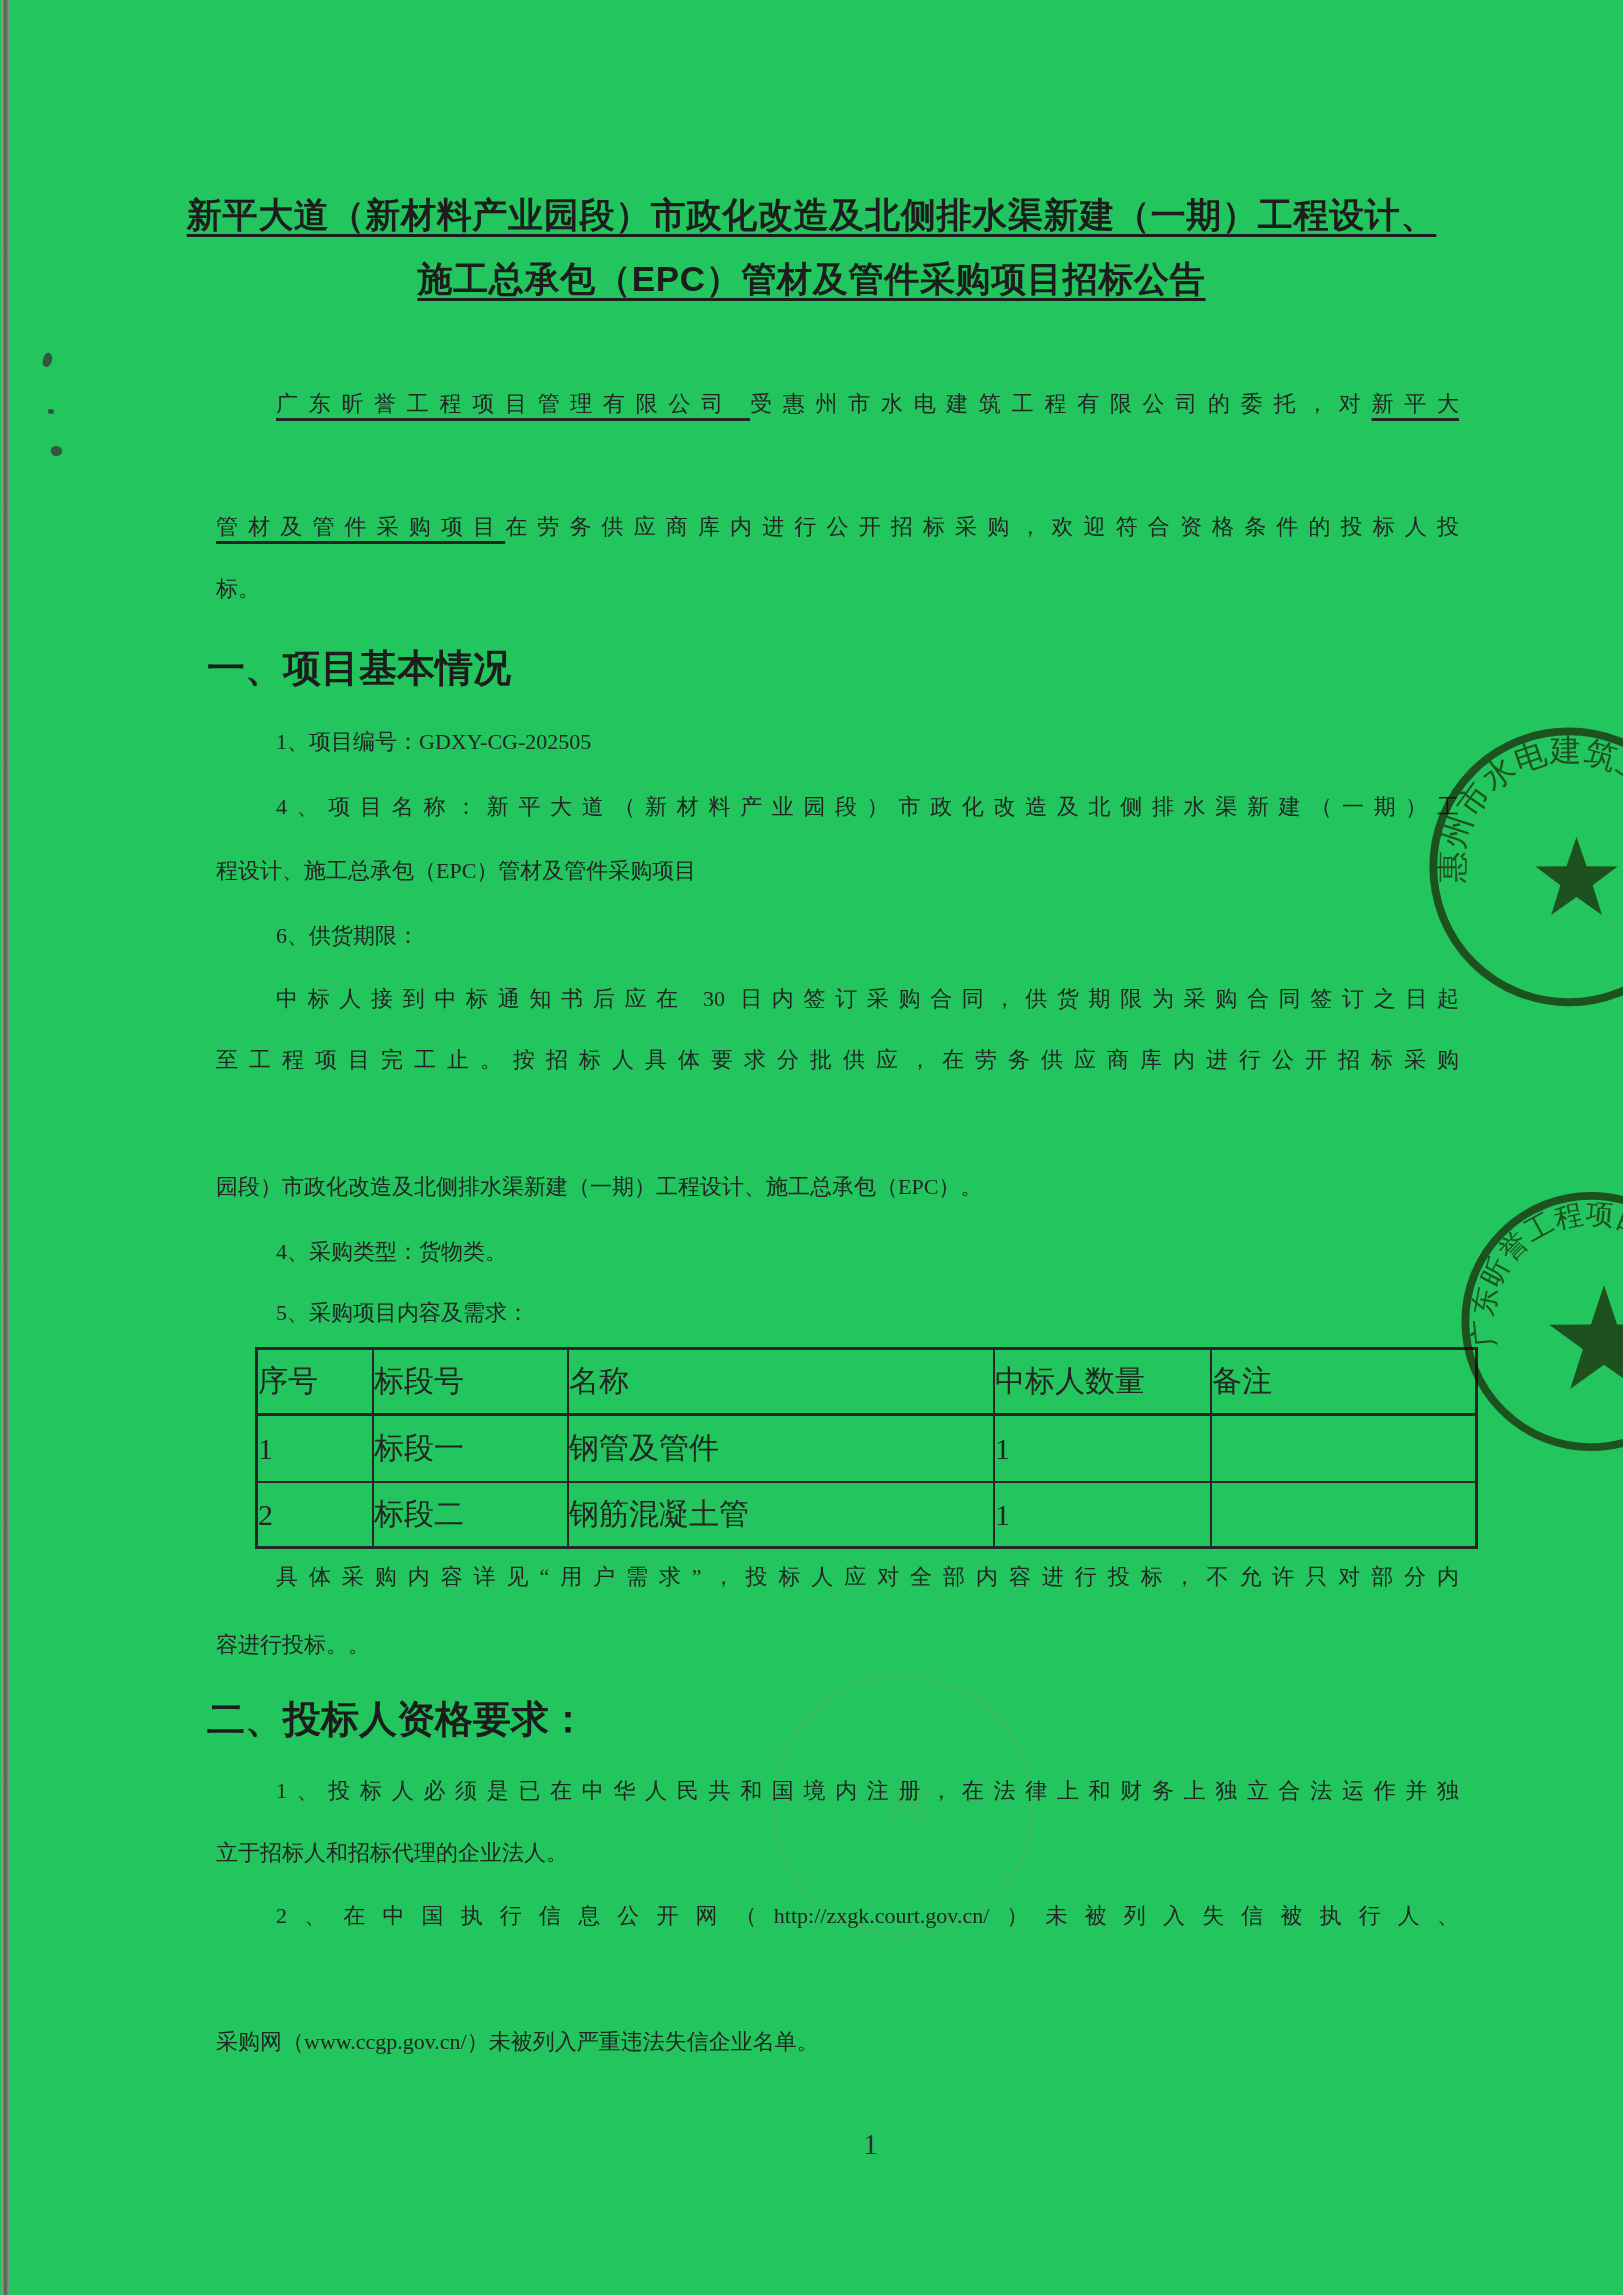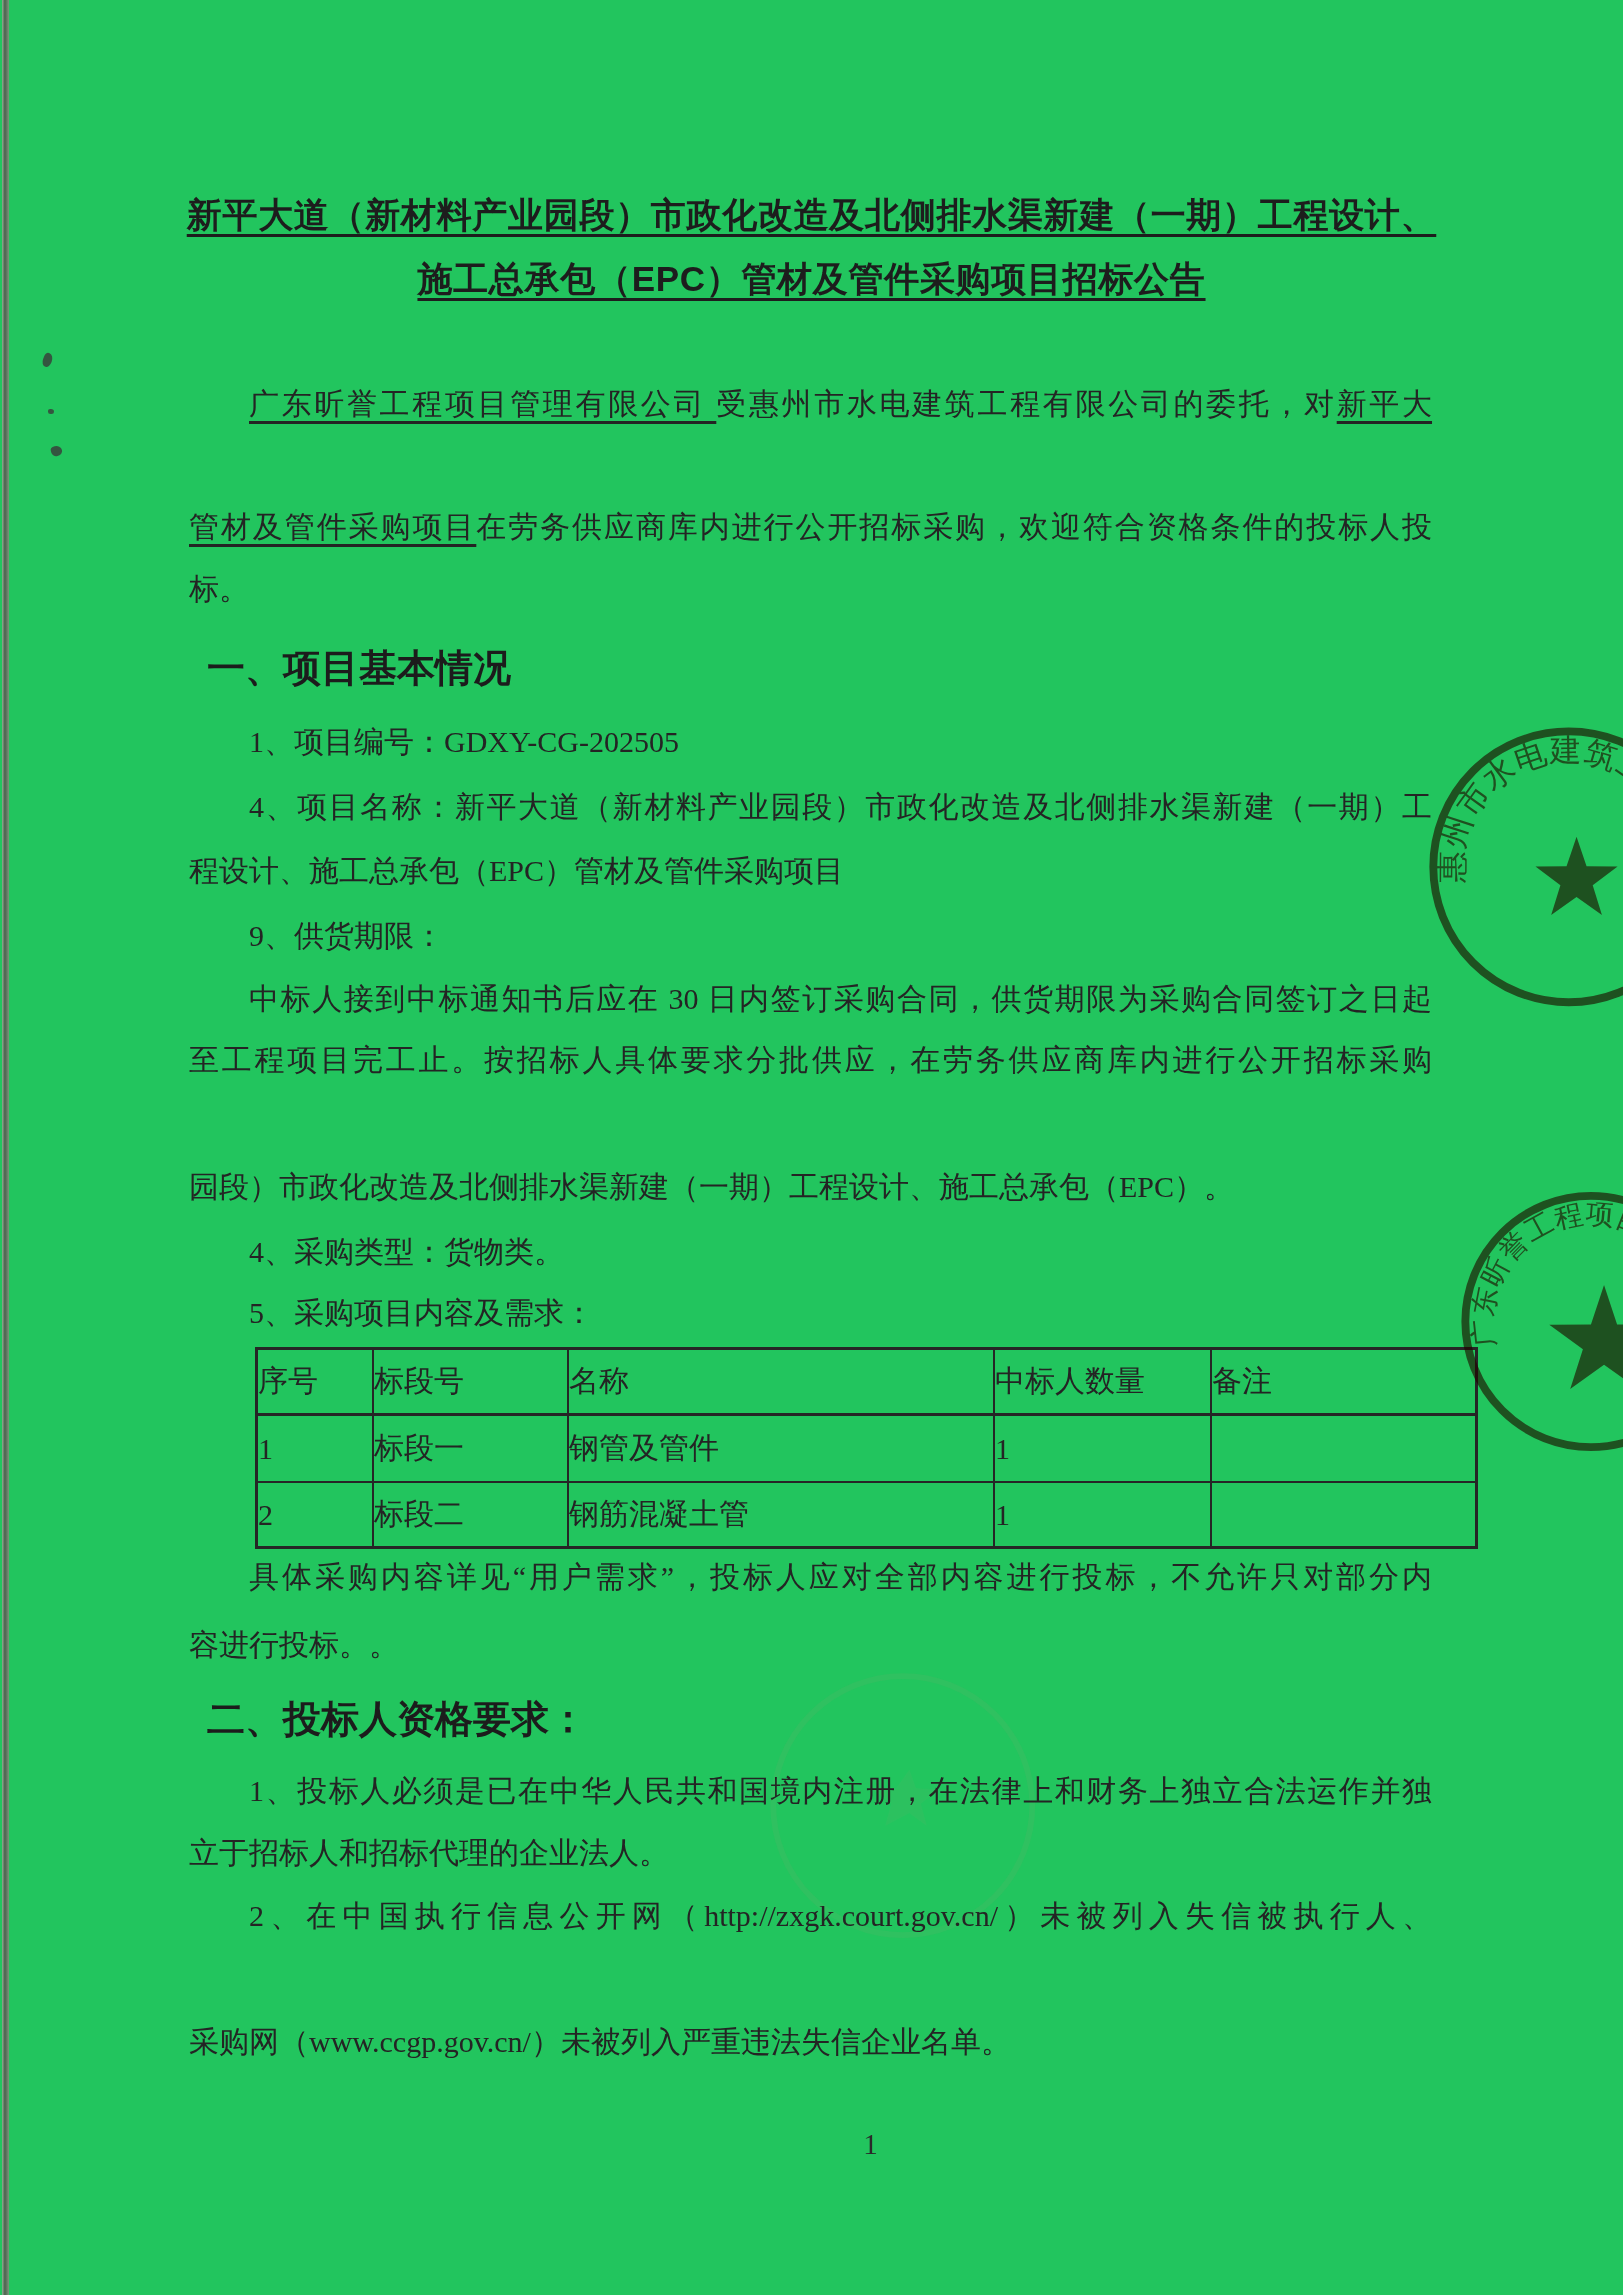--- a/index.html
+++ b/index.html
@@ -11,22 +11,22 @@
   }
   
   .scan-edge { position:absolute; left:2px; top:0; width:6.5px; height:2295px;
     background:linear-gradient(90deg,#a8a89e,#51514a 40%,#8c8c82); opacity:.85; }
   .speck { position:absolute; background:#3a3a38; border-radius:40% 60% 50% 50%; opacity:.8; }
 
   .title-line { position:absolute; left:0; width:1623px; text-align:center;
     font:bold 35px/64px "Liberation Sans","DejaVu Sans",sans-serif; letter-spacing:0.7px; color:#1d1d1d; }
   .title-line .u { text-decoration:underline; text-decoration-thickness:2.6px; text-underline-offset:6.5px; }
 
-  .line { position:absolute; left:189px; width:1243px; height:63px;
-    font-size:30px; line-height:62px; color:#242424; }
+  .line { position:absolute; left:216px; width:1243px; height:63px;
+    font-size:22px; line-height:62px; color:#242424; }
   .line.ind { padding-left:60px; width:1183px; }
   .line.jf { text-align:justify; text-align-last:justify; }
   .line.nw { white-space:nowrap; }
   .u { text-decoration:underline; text-decoration-thickness:2.6px; text-underline-offset:7.2px; }
 
   .heading { position:absolute; left:207px; white-space:nowrap;
     font:bold 38px/46px "Liberation Sans","DejaVu Sans",sans-serif; color:#1c1c1c; }
 
   table.spec { position:absolute; left:255px; top:1347px; border-collapse:collapse;
     table-layout:fixed; width:1209px; font-size:30px; color:#242424; }
@@ -67,21 +67,21 @@
 
   <div class="line jf ind" style="top:373px"><span class="u">广东昕誉工程项目管理有限公司 </span><span>受惠州市水电建筑工程有限公司的委托，对</span><span class="u">新平大</span></div>
   <div class="line jf" style="top:496px"><span class="u">管材及管件采购项目</span><span>在劳务供应商库内进行公开招标采购，欢迎符合资格条件的投标人投</span></div>
   <div class="line nw" style="top:558px"><span>标。</span></div>
 
   <div class="heading" style="top:645px">一、项目基本情况</div>
 
   <div class="line nw ind" style="top:711px">1、项目编号：GDXY-CG-202505</div>
   <div class="line jf ind" style="top:776px">4、项目名称：新平大道（新材料产业园段）市政化改造及北侧排水渠新建（一期）工</div>
   <div class="line nw" style="top:840px">程设计、施工总承包（EPC）管材及管件采购项目</div>
-  <div class="line nw ind" style="top:905px">9、供货期限：</div>
+  <div class="line nw ind" style="top:905px">6、供货期限：</div>
 
   <div class="line jf ind" style="top:968px">中标人接到中标通知书后应在 30 日内签订采购合同，供货期限为采购合同签订之日起</div>
   <div class="line jf" style="top:1029px">至工程项目完工止。按招标人具体要求分批供应，在劳务供应商库内进行公开招标采购</div>
   <div class="line nw" style="top:1156px">园段）市政化改造及北侧排水渠新建（一期）工程设计、施工总承包（EPC）。</div>
 
   <div class="line nw ind" style="top:1221px">4、采购类型：货物类。</div>
   <div class="line nw ind" style="top:1282px">5、采购项目内容及需求：</div>
 
   <table class="spec">
     <tbody>

